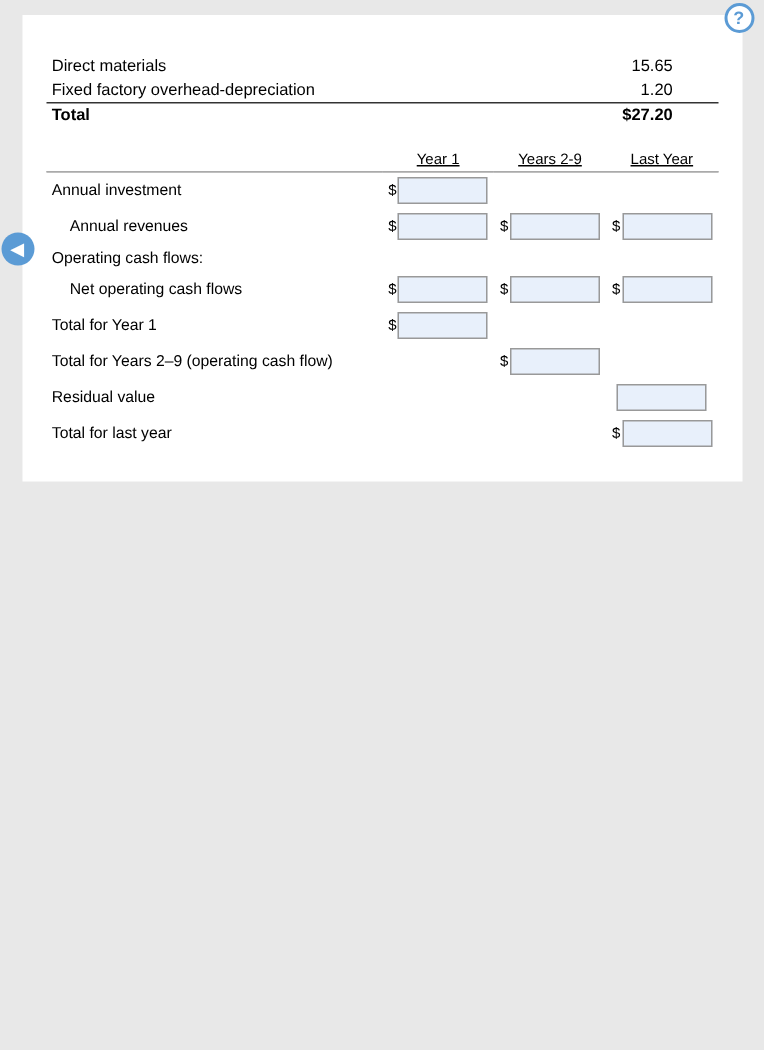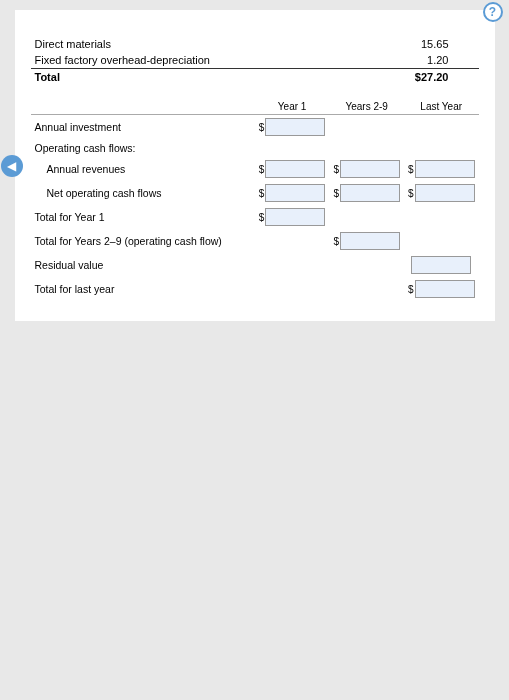--- a/index.html
+++ b/index.html
@@ -104,20 +104,21 @@
       width: 100%;
       border-collapse: collapse;
       font-size: 10.5px;
     }
     .cash-flow-table th {
       text-align: center;
       font-weight: normal;
       font-size: 10px;
       padding: 2px 4px;
       border-bottom: 1px solid #aaa;
+      text-decoration: underline;
     }
     .cash-flow-table td {
       padding: 3px 4px;
       vertical-align: middle;
     }
     .cash-flow-table td.label-col {
       width: 55%;
       padding-left: 4px;
     }
     .cash-flow-table td.label-col.indented {
@@ -186,45 +187,45 @@
           <td style="text-align: center;">
             <div style="display: flex; align-items: center; justify-content: center;">
               <span style="font-size: 10px; margin-right: 1px;">$</span>
               <input type="text" class="input-field-sm" style="">
             </div>
           </td>
           <td style="text-align: center;"></td>
           <td style="text-align: center;"></td>
         </tr>
         <tr>
+          <td class="label-col indented">Annual revenues</td>
+          <td style="text-align: center;">
+            <div style="display: flex; align-items: center; justify-content: center;">
+              <span style="font-size: 10px; margin-right: 1px;">$</span>
+              <input type="text" class="input-field-sm" style="">
+            </div>
+          </td>
+          <td style="text-align: center;">
+            <div style="display: flex; align-items: center; justify-content: center;">
+              <span style="font-size: 10px; margin-right: 1px;">$</span>
+              <input type="text" class="input-field-sm" style="">
+            </div>
+          </td>
+          <td style="text-align: center;">
+            <div style="display: flex; align-items: center; justify-content: center;">
+              <span style="font-size: 10px; margin-right: 1px;">$</span>
+              <input type="text" class="input-field-sm" style="">
+            </div>
+          </td>
+        </tr>
+        <tr>
           <td class="label-col">Operating cash flows:</td>
           <td style="text-align: center;"></td>
           <td style="text-align: center;"></td>
           <td style="text-align: center;"></td>
-        </tr>
-        <tr>
-          <td class="label-col indented">Annual revenues</td>
-          <td style="text-align: center;">
-            <div style="display: flex; align-items: center; justify-content: center;">
-              <span style="font-size: 10px; margin-right: 1px;">$</span>
-              <input type="text" class="input-field-sm" style="">
-            </div>
-          </td>
-          <td style="text-align: center;">
-            <div style="display: flex; align-items: center; justify-content: center;">
-              <span style="font-size: 10px; margin-right: 1px;">$</span>
-              <input type="text" class="input-field-sm" style="">
-            </div>
-          </td>
-          <td style="text-align: center;">
-            <div style="display: flex; align-items: center; justify-content: center;">
-              <span style="font-size: 10px; margin-right: 1px;">$</span>
-              <input type="text" class="input-field-sm" style="">
-            </div>
-          </td>
         </tr>
         <tr>
           <td class="label-col indented">Net operating cash flows</td>
           <td style="text-align: center;">
             <div style="display: flex; align-items: center; justify-content: center;">
               <span style="font-size: 10px; margin-right: 1px;">$</span>
               <input type="text" class="input-field-sm" style="">
             </div>
           </td>
           <td style="text-align: center;">

